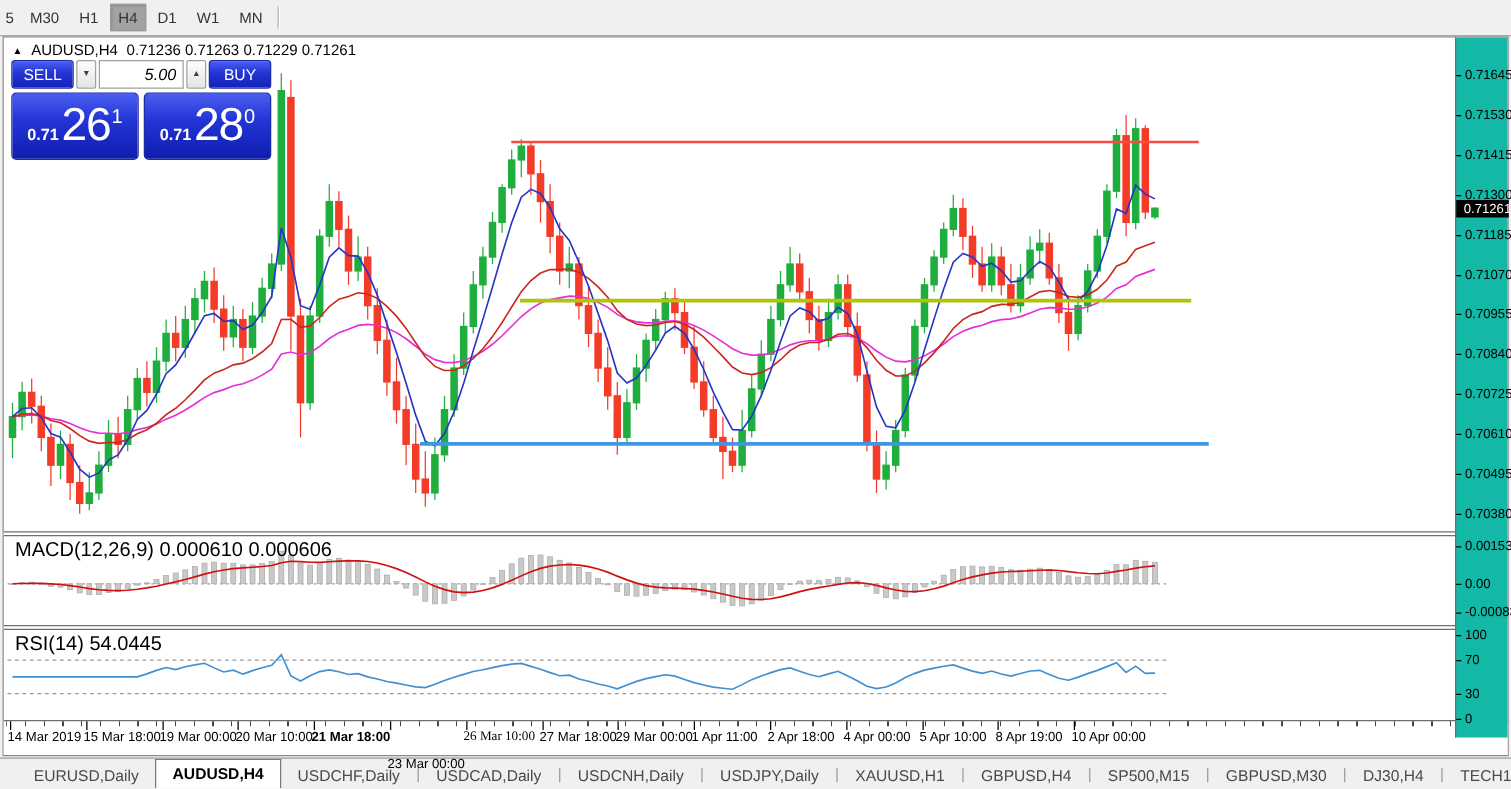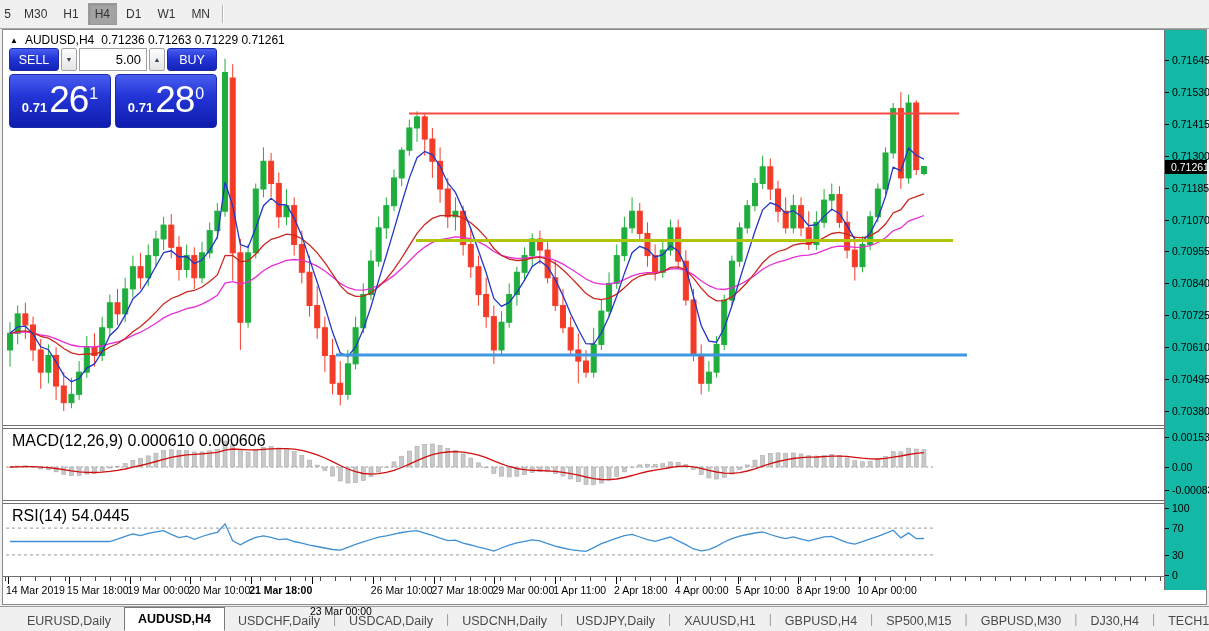--- a/index.html
+++ b/index.html
@@ -53,21 +53,21 @@
   .btn-blue { background:linear-gradient(#4a5ef0,#2335d6 45%,#1423b8);
               border:1px solid #1b2aa8; border-radius:3px; color:#fff;
               font-size:12.5px; display:flex; align-items:center; justify-content:center;
               cursor:pointer; }
   .tp-sell, .tp-buy { width:50px; }
   .tp-spin { width:16px; background:linear-gradient(#fdfdfd,#e4e4e4);
              border:1px solid #a0a0a0; border-radius:2px; color:#345;
              font-size:7px; display:flex; align-items:center; justify-content:center; cursor:pointer; }
   .tp-vol { width:68px; background:#fff; border:1px solid #a0a0a0;
             font-size:13px; text-align:right; padding:0 5px; color:#000;
-            font-family:"Liberation Sans",sans-serif; }
+            font-family:"Liberation Sans",sans-serif;font-style:italic; }
   .tp-row2 { display:flex; gap:4px; height:54px; }
   .px-box { flex:1; border-radius:4px; background:linear-gradient(#4a5ef0,#2335d6 40%,#0f1cae);
             border:1px solid #1b2aa8; color:#fff; display:flex; align-items:center;
             justify-content:center; cursor:pointer; padding-bottom:2px; }
   .px-small { font-size:13px; font-weight:bold; margin:14px 2px 0 0; }
   .px-big { font-size:37px; font-weight:500; line-height:46px; letter-spacing:-1px; }
   .px-sup { font-size:16px; margin:2px 0 0 1px; align-self:flex-start; padding-top:8px; }
 
   
   .tab-bar { position:absolute; top:606px; left:0; width:1209px; height:25px;
@@ -535,21 +535,21 @@
         <div class="time-lbl" style="left: 63.8px;">15 Mar 18:00</div>
         <div class="time-major" style="left: 126.6px;"></div>
         <div class="time-lbl" style="left: 124.6px;">19 Mar 00:00</div>
         <div class="time-major" style="left: 187.4px;"></div>
         <div class="time-lbl" style="left: 185.4px;">20 Mar 10:00</div>
         <div class="time-major" style="left: 248.2px;"></div>
         <div class="time-lbl" style="left: 246.2px; font-weight: bold;">21 Mar 18:00</div>
         <div class="time-major" style="left: 309px;"></div>
         <div class="time-lbl" style="left: 307px; margin-top: 21px;">23 Mar 00:00</div>
         <div class="time-major" style="left: 369.8px;"></div>
-        <div class="time-lbl" style="left: 367.8px;">26 Mar 10:00</div>
+        <div class="time-lbl" style="left: 367.8px; font-family: Liberation Serif, serif;">26 Mar 10:00</div>
         <div class="time-major" style="left: 430.6px;"></div>
         <div class="time-lbl" style="left: 428.6px;">27 Mar 18:00</div>
         <div class="time-major" style="left: 491.4px;"></div>
         <div class="time-lbl" style="left: 489.4px;">29 Mar 00:00</div>
         <div class="time-major" style="left: 552.2px;"></div>
         <div class="time-lbl" style="left: 550.2px;">1 Apr 11:00</div>
         <div class="time-major" style="left: 613px;"></div>
         <div class="time-lbl" style="left: 611px;">2 Apr 18:00</div>
         <div class="time-major" style="left: 673.8px;"></div>
         <div class="time-lbl" style="left: 671.8px;">4 Apr 00:00</div>

